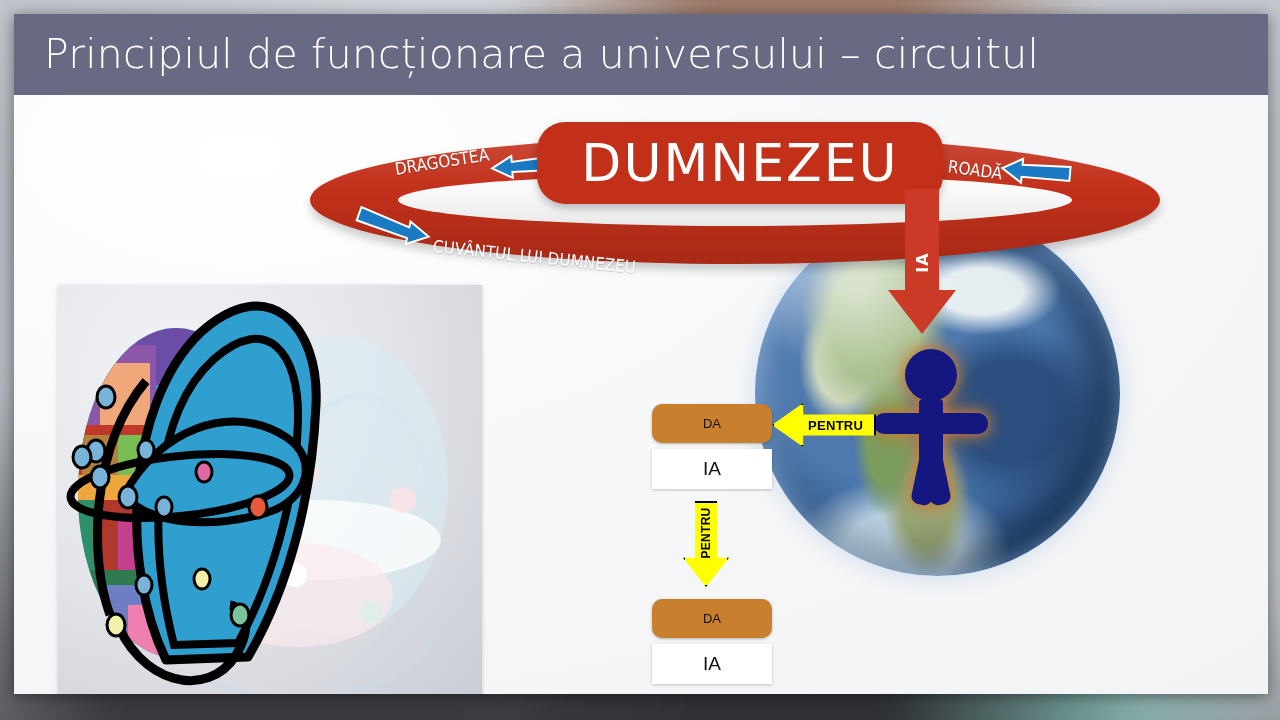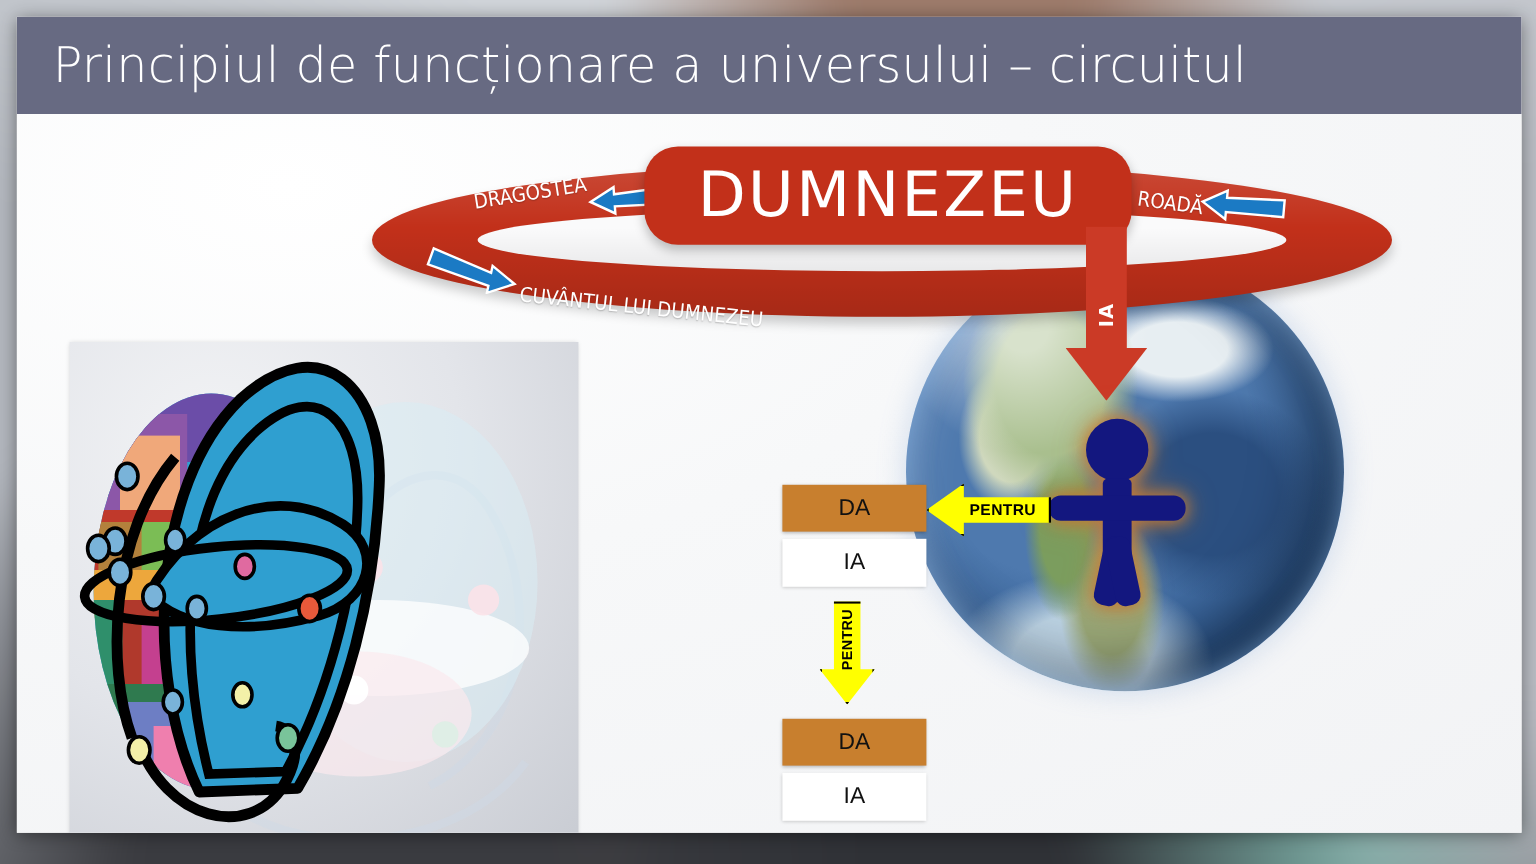--- a/index.html
+++ b/index.html
@@ -146,22 +146,23 @@
   }
 
   
   #person{ position:absolute; left:858px; top:333px; width:118px; height:160px; }
   #person svg{ display:block; filter:drop-shadow(0 0 6px rgba(196,122,52,.95)) drop-shadow(0 0 10px rgba(196,122,52,.7)); }
 
   
   .da-box{
     position:absolute; width:120px; height:39px; background:#c87f2e;
     display:flex; align-items:center; justify-content:center;
-    color:#111; font-size:19px; font-family:"Liberation Sans", sans-serif;
+    color:#111; font-size:13px; font-family:"Liberation Sans", sans-serif;
     box-shadow:0 1px 3px rgba(0,0,0,.28);
+    border-radius:10px;
   }
   .ia-box{
     position:absolute; width:120px; height:40px; background:#ffffff;
     display:flex; align-items:center; justify-content:center;
     color:#111; font-size:19px; font-family:"Liberation Sans", sans-serif;
     box-shadow:0 1px 3px rgba(0,0,0,.22);
   }
   #da-1{ left:638px; top:390px; }
   #ia-1{ left:638px; top:435px; }
   #da-2{ left:638px; top:585px; }

